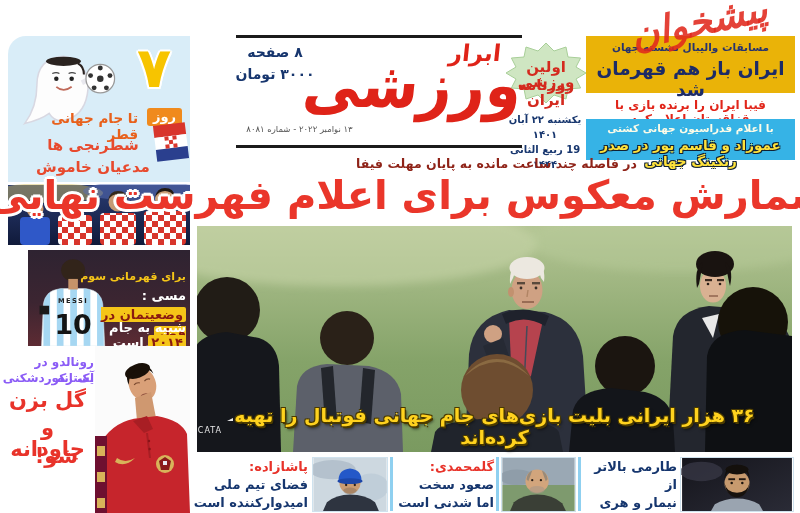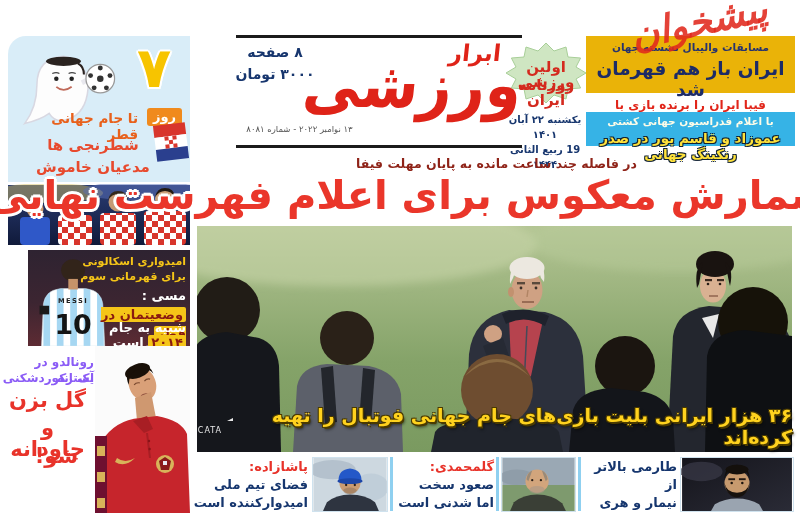--- a/index.html
+++ b/index.html
@@ -45,21 +45,21 @@
   #messi-sec{background:linear-gradient(180deg,#2e2331 0%,#3c2531 55%,#5d2b33 100%);}
   .m-kick{color:#f5c518;font-size:11px;font-weight:bold;line-height:15px;}
   .m-quote{color:#fff;font-size:13px;font-weight:900;line-height:16px;}
   .m-hl{background:#f5c518;color:#8a1a10;padding:0 3px;border-radius:2px;}
   .ron-kick{color:#8b5cf6;font-size:12px;font-weight:900;line-height:16px;}
   .ron-title{color:#e8332a;font-size:21px;font-weight:900;line-height:1;}
 
   
   #main-kicker{font-size:12.5px;font-weight:900;color:#8f2318;}
   #main-headline{font-size:40px;font-weight:700;color:#ea362a;white-space:nowrap;margin-left:32px;}
-  #photo-caption{position:absolute;bottom:4px;left:0;width:100%;font-size:19px;font-weight:900;color:#ffd21e;z-index:3;}
+  #photo-caption{position:absolute;bottom:4px;left:0;width:100%;text-align:center;font-size:19px;font-weight:900;color:#ffd21e;z-index:3;}
 
   
   .bitem{font-size:13px;font-weight:bold;line-height:18px;color:#16366e;text-align:right;}
   .bname{color:#e8332a;}
   .vbar{width:3px;height:54px;background:#8fd0f0;}
   .bphoto{border:1px solid #cfe2ee;}
 </style>
 </head>
 <body>
 
@@ -88,21 +88,21 @@
     <div>19 ربیع الثانی ۱۴۴۴</div>
   </div>
 
   <div id="yellow-box" class="abs" style="left:586px;top:36px;width:209px;height:57px;">
     <div id="yellow-kicker" class="abs c" style="left:0;top:5px;width:100%;">مسابقات والیبال نشسته جهان</div>
     <div id="yellow-title" class="abs c" style="left:0;top:22px;width:100%;">ایران باز هم قهرمان شد</div>
   </div>
 
   <div id="fiba-line" class="abs c" style="left:586px;top:98px;width:209px;">فیبا ایران را برنده بازی با قزاقستان اعلام کرد</div>
 
-  <div id="blue-box" class="abs" style="left:586px;top:112px;width:209px;height:34px;padding-left:44px;">
+  <div id="blue-box" class="abs" style="left:586px;top:119px;width:209px;height:41px;padding-left:44px;">
     <div id="blue-kicker" class="abs c" style="left:0;top:3px;width:100%;">با اعلام فدراسیون جهانی کشتی</div>
     <div id="blue-title" class="abs c odn" style="left:0;top:18px;width:100%;">عموزاد و قاسم پور در صدر رنکینگ جهانی</div>
   </div>
 
   <div id="watermark" class="abs c" style="left:594px;top:0px;width:210px;">پیشخوان</div>
 
   <div id="blue-panel" class="abs" style="left:8px;top:36px;width:182px;height:146px;">
 
     <svg class="abs" style="left:2px;top:12px;" width="108" height="94" viewBox="0 0 105 92">
       <path d="M52,8 Q26,10 26,36 Q26,58 14,74 Q30,70 38,64 Q44,74 56,70 Q74,64 76,40 Q76,12 52,8 Z" fill="#fdfdfd" stroke="#d8d8e2" stroke-width="1.5"></path>
@@ -183,21 +183,20 @@
           <rect width="7" height="10" fill="#a6d7f2"></rect>
         </pattern>
       </defs>
       <path d="M12,96 L14,52 Q16,38 32,36 L58,36 Q74,38 76,52 L78,96 Z" fill="url(#arg)" stroke="#cfe4ef" stroke-width="0.5"></path>
       <ellipse cx="45" cy="17" rx="12.5" ry="11.5" fill="#32241a"></ellipse>
       <rect x="40" y="26" width="10" height="11" fill="#c6936a"></rect>
       <rect x="10" y="54" width="10" height="9" fill="#1a1a1a"></rect>
       <text x="45" y="51" font-size="7" font-weight="bold" fill="#1c1c1c" text-anchor="middle" letter-spacing="1.5">MESSI</text>
       <text x="45" y="84" font-size="28" font-weight="900" fill="#141414" text-anchor="middle">10</text>
     </svg>
-    <div class="abs m-kick r" style="right:4px;top:4px;width:110px;">امیدواری اسکالونی</div>
     <div class="abs m-kick r" style="right:4px;top:19px;width:110px;">برای قهرمانی سوم</div>
     <div class="abs m-quote r" style="right:4px;top:38px;width:100px;">مسی :</div>
     <div class="abs r" style="right:4px;top:54px;width:110px;"><span class="m-quote m-hl">وضعیتمان در قطر</span></div>
     <div class="abs m-quote r" style="right:4px;top:70px;width:110px;">شبیه به جام جهانی</div>
     <div class="abs m-quote r" style="right:4px;top:85px;width:110px;"><span class="m-hl">۲۰۱۴</span> <span>است</span></div>
   </div>
 
   <div class="abs" style="left:0;top:346px;width:190px;height:167px;background:#fff;">
     <div class="abs ron-kick r" style="right:96px;top:8px;width:92px;">رونالدو در آستانه</div>
     <div class="abs ron-kick r" style="right:96px;top:24px;width:92px;">یک رکوردشکنی</div>

